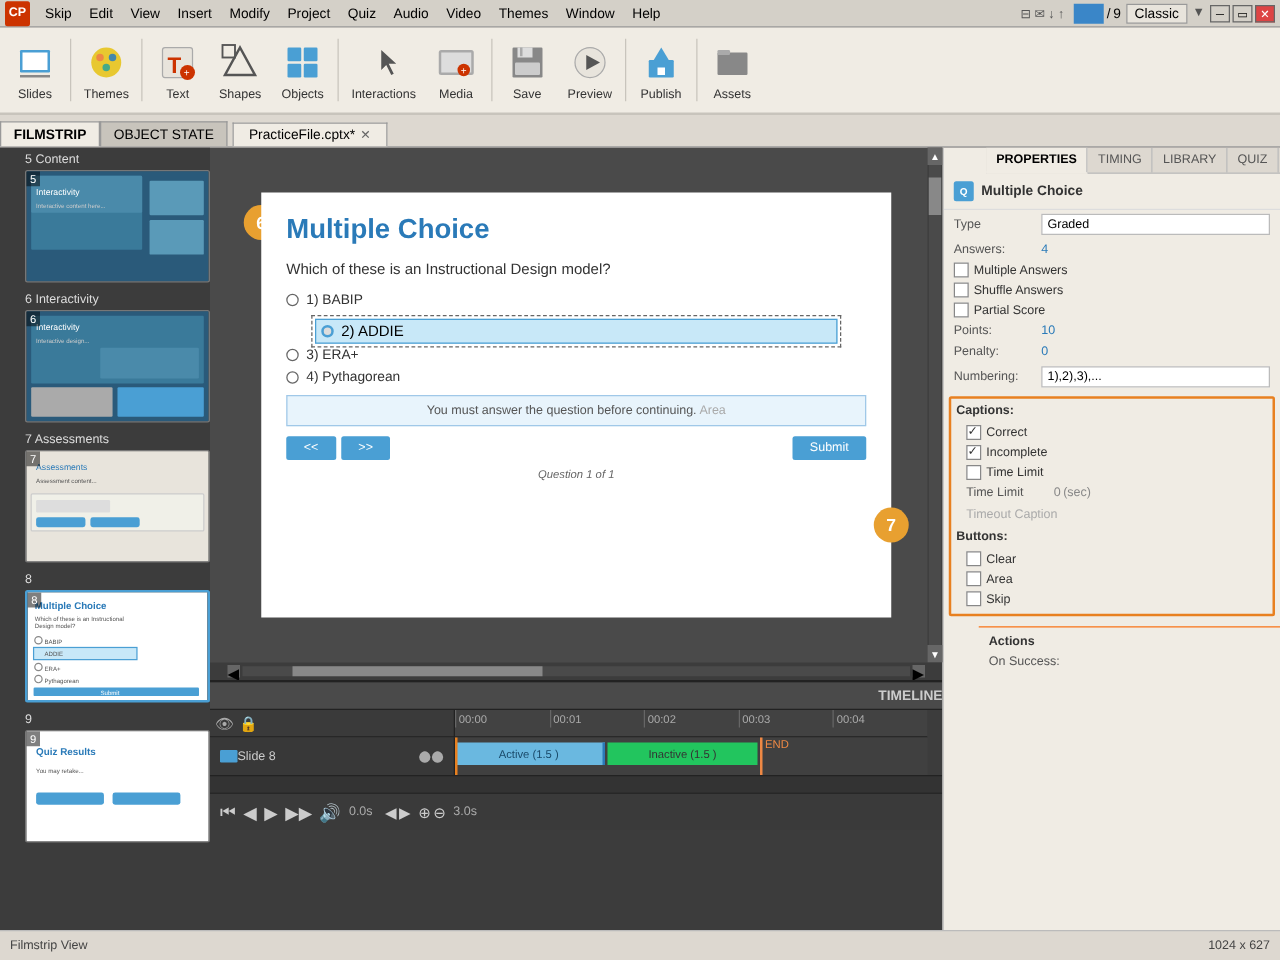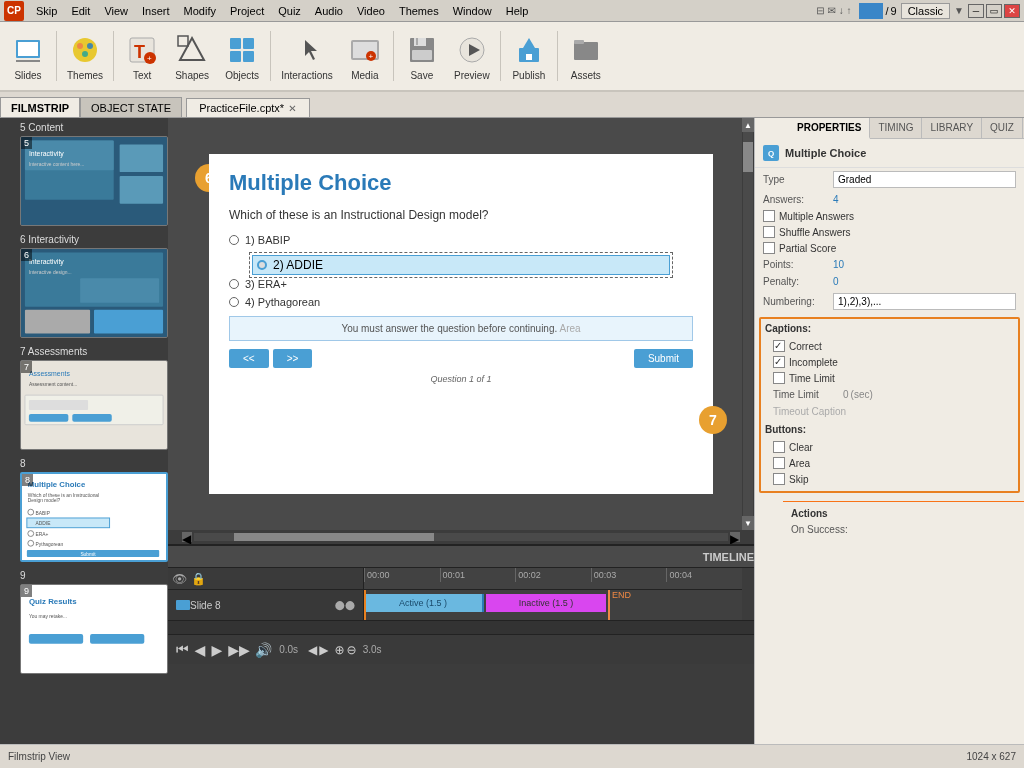--- a/index.html
+++ b/index.html
@@ -178,21 +178,21 @@
       border-bottom: 1px solid #222;
     }
     .tl-slide-icon { width: 14px; height: 10px; background: #4a9fd4; border-radius: 1px; }
     .tl-active-bar {
       position: absolute; left: 0; top: 4px; width: 120px; height: 18px;
       background: #6ab8e0; display: flex; align-items: center; justify-content: center;
       font-size: 9px; color: #1a4a6a; border-right: 2px solid #2a7ab8;
     }
     .tl-inactive-bar {
       position: absolute; left: 122px; top: 4px; width: 120px; height: 18px;
-      background: #d946ef; display: flex; align-items: center; justify-content: center;
+      background: #22c55e; display: flex; align-items: center; justify-content: center;
       font-size: 9px; color: #333;
     }
     .tl-end-marker {
       position: absolute; left: 244px; top: 0; height: 30px;
       border-left: 2px solid #e84; color: #e84; font-size: 9px; padding-left: 2px;
     }
 
     
     .properties-panel {
       width: 270px;

